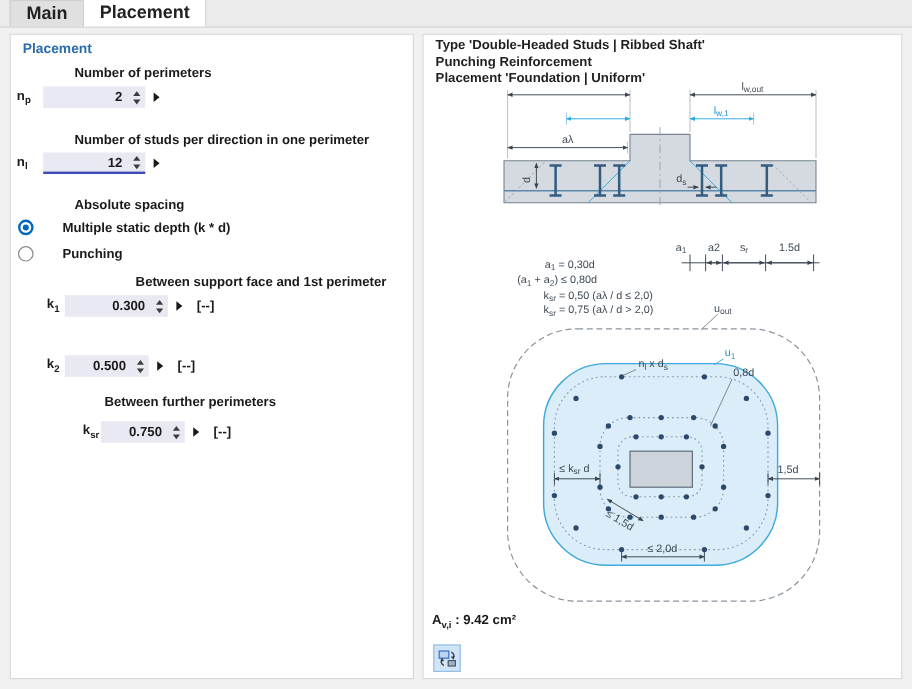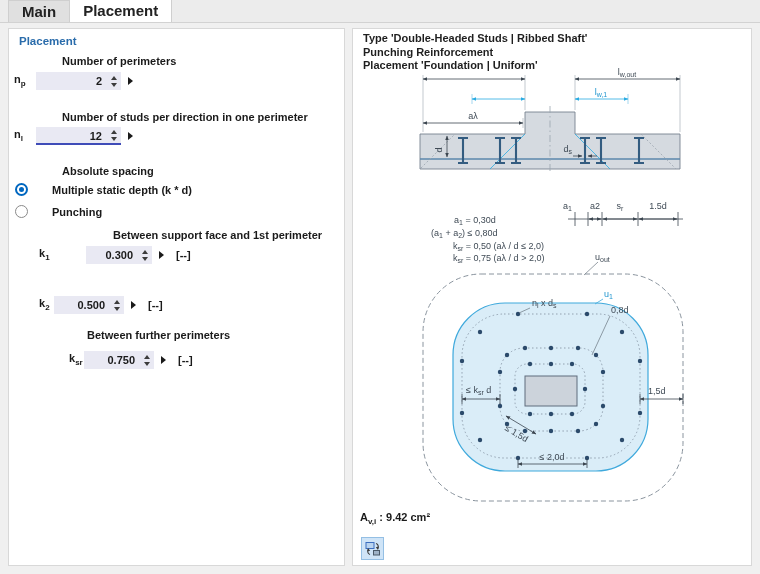--- a/index.html
+++ b/index.html
@@ -100,21 +100,21 @@
     <span class="radio-label">Multiple static depth (k * d)</span>
   </div>
   <div class="radio-row" style="left:6px;top:176px;">
     <span class="rb"></span>
     <span class="radio-label">Punching</span>
   </div>
 
   <div class="flabel" style="left:30px;top:200px;margin-left:26px;">Between support face and 1st perimeter</div>
   <div class="frow" style="left:30px;top:217px;">
     <span class="fsym" style="width:15px;">k<sub>1</sub></span>
-    <span class="spinfield" style="width:66px;margin-left:32px;">
+    <span class="spinfield" style="width:86px;">
       <span class="val">0.300</span>
       <span class="spin">
           <i class="tri-up"></i>
           <i class="tri-dn"></i>
         </span>
     </span>
     <span class="detail-btn">
         <i class="tri-r"></i>
       </span>
     <span class="unit">[--]</span>

